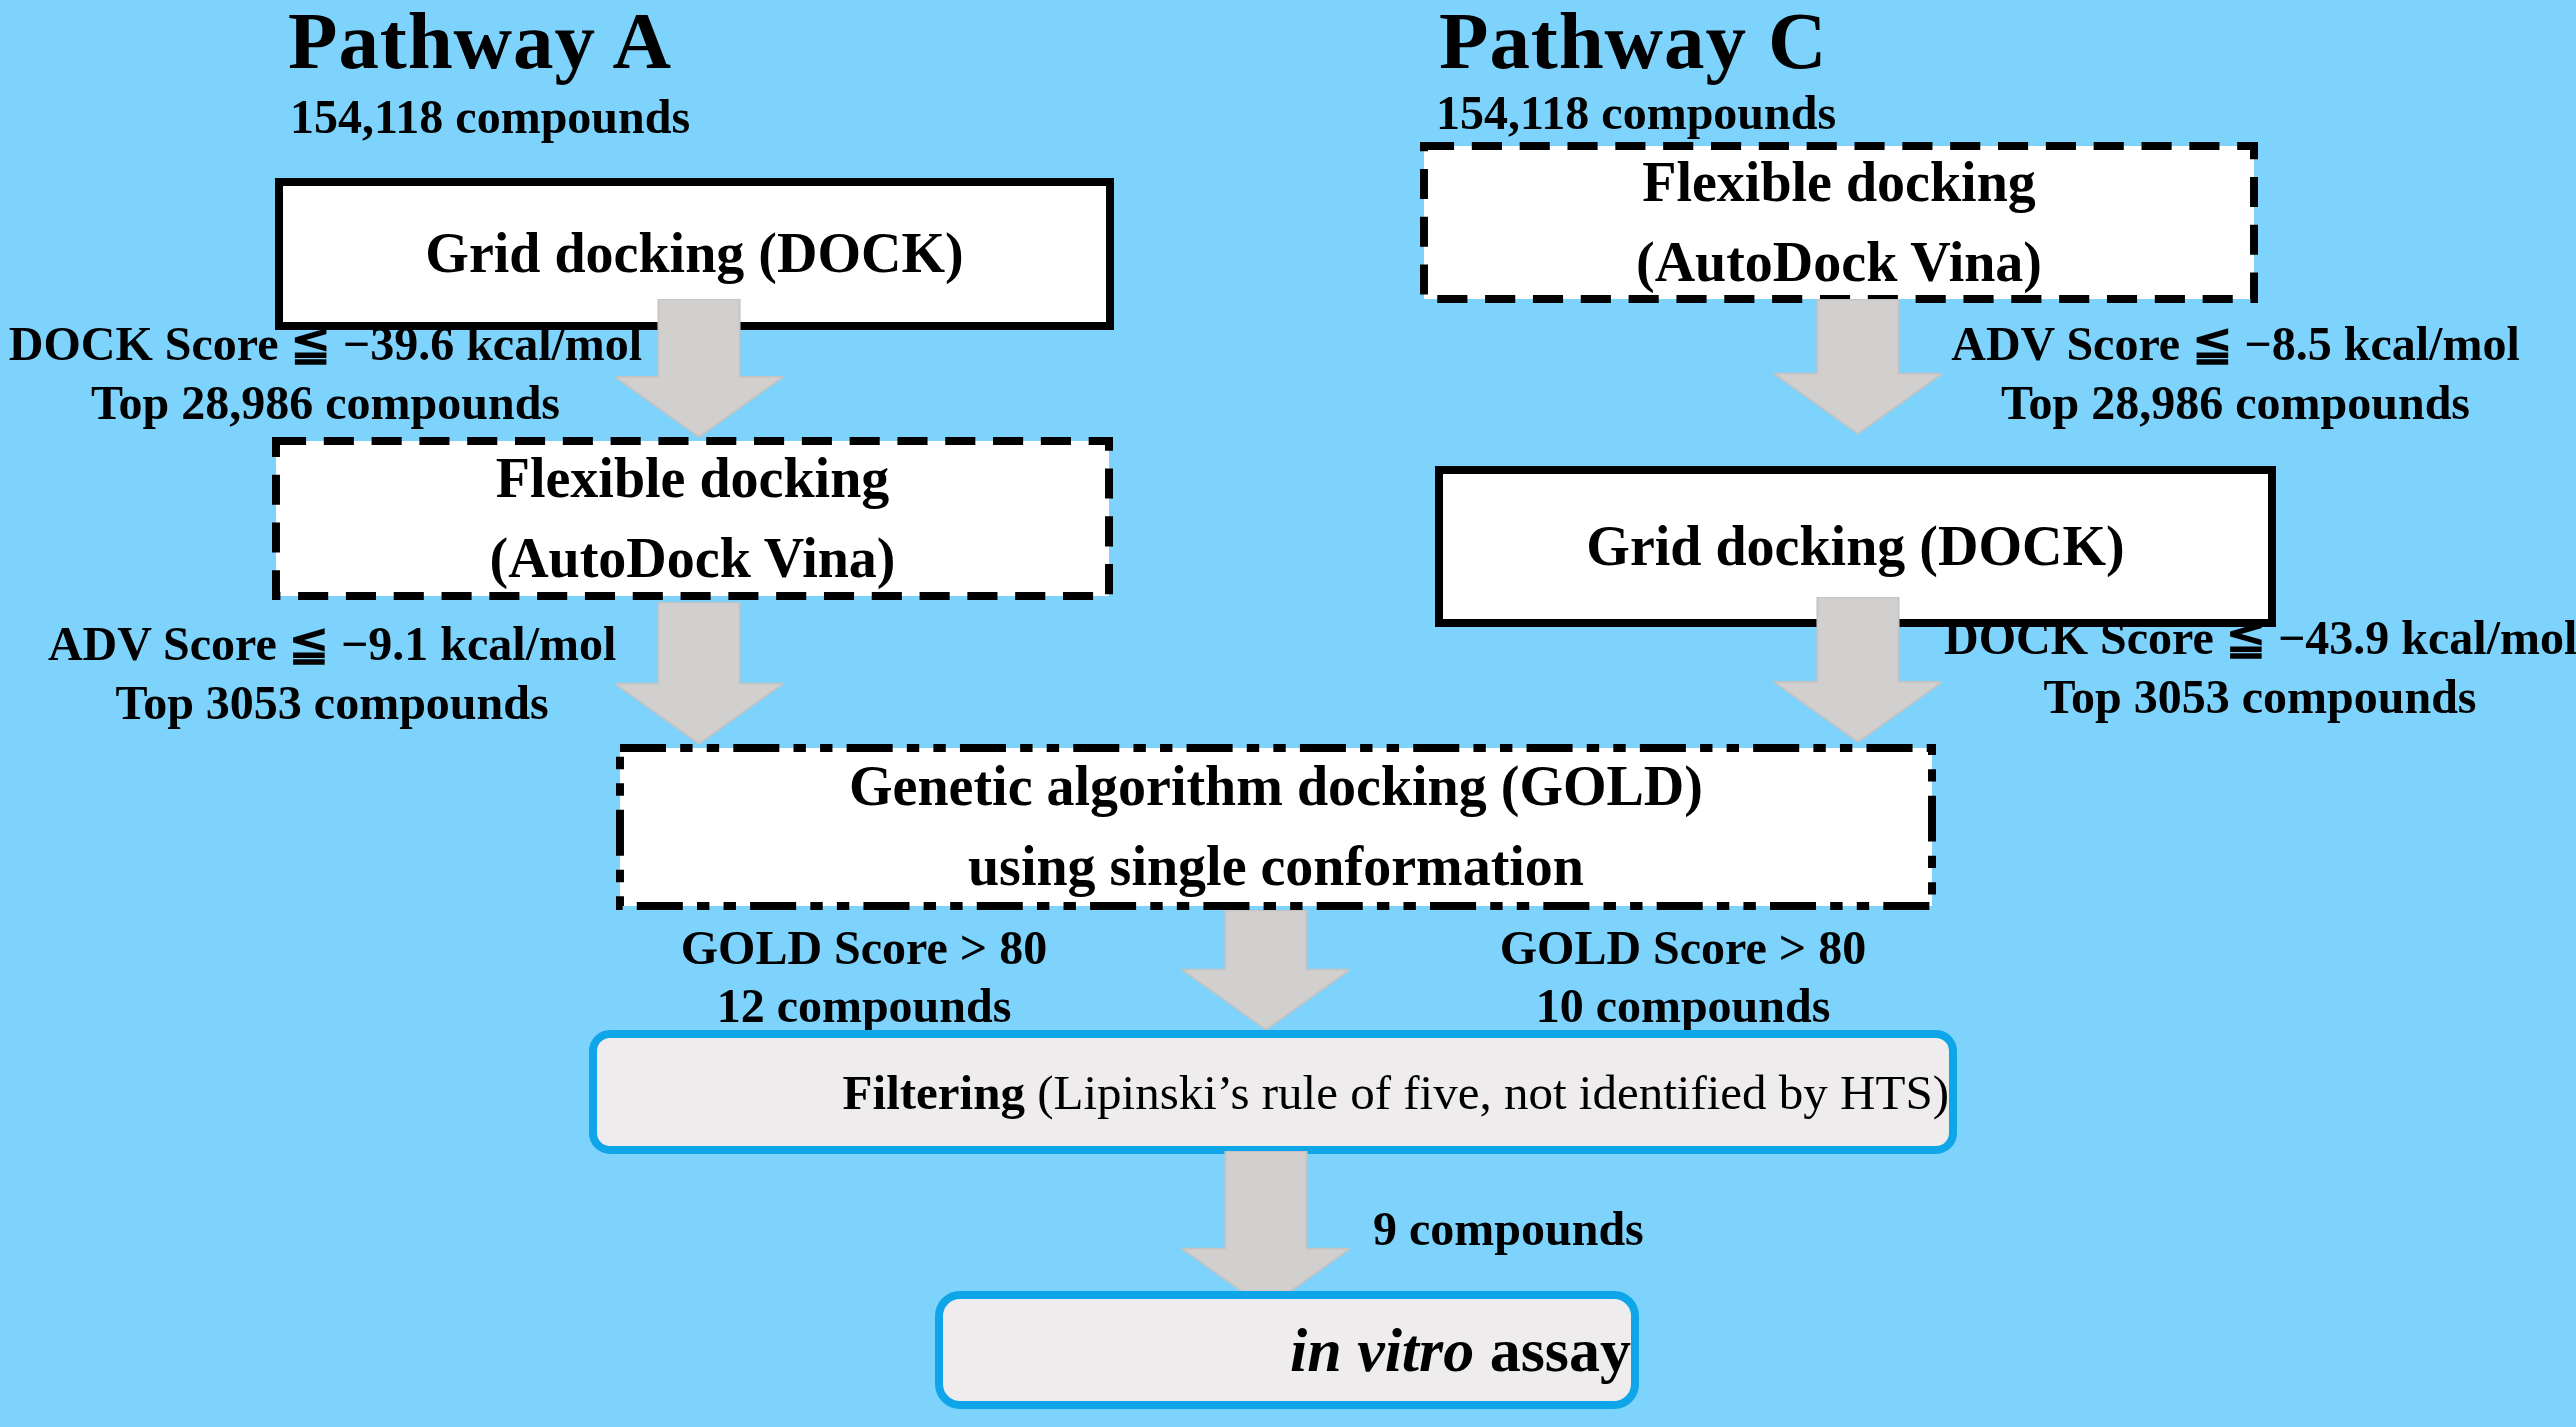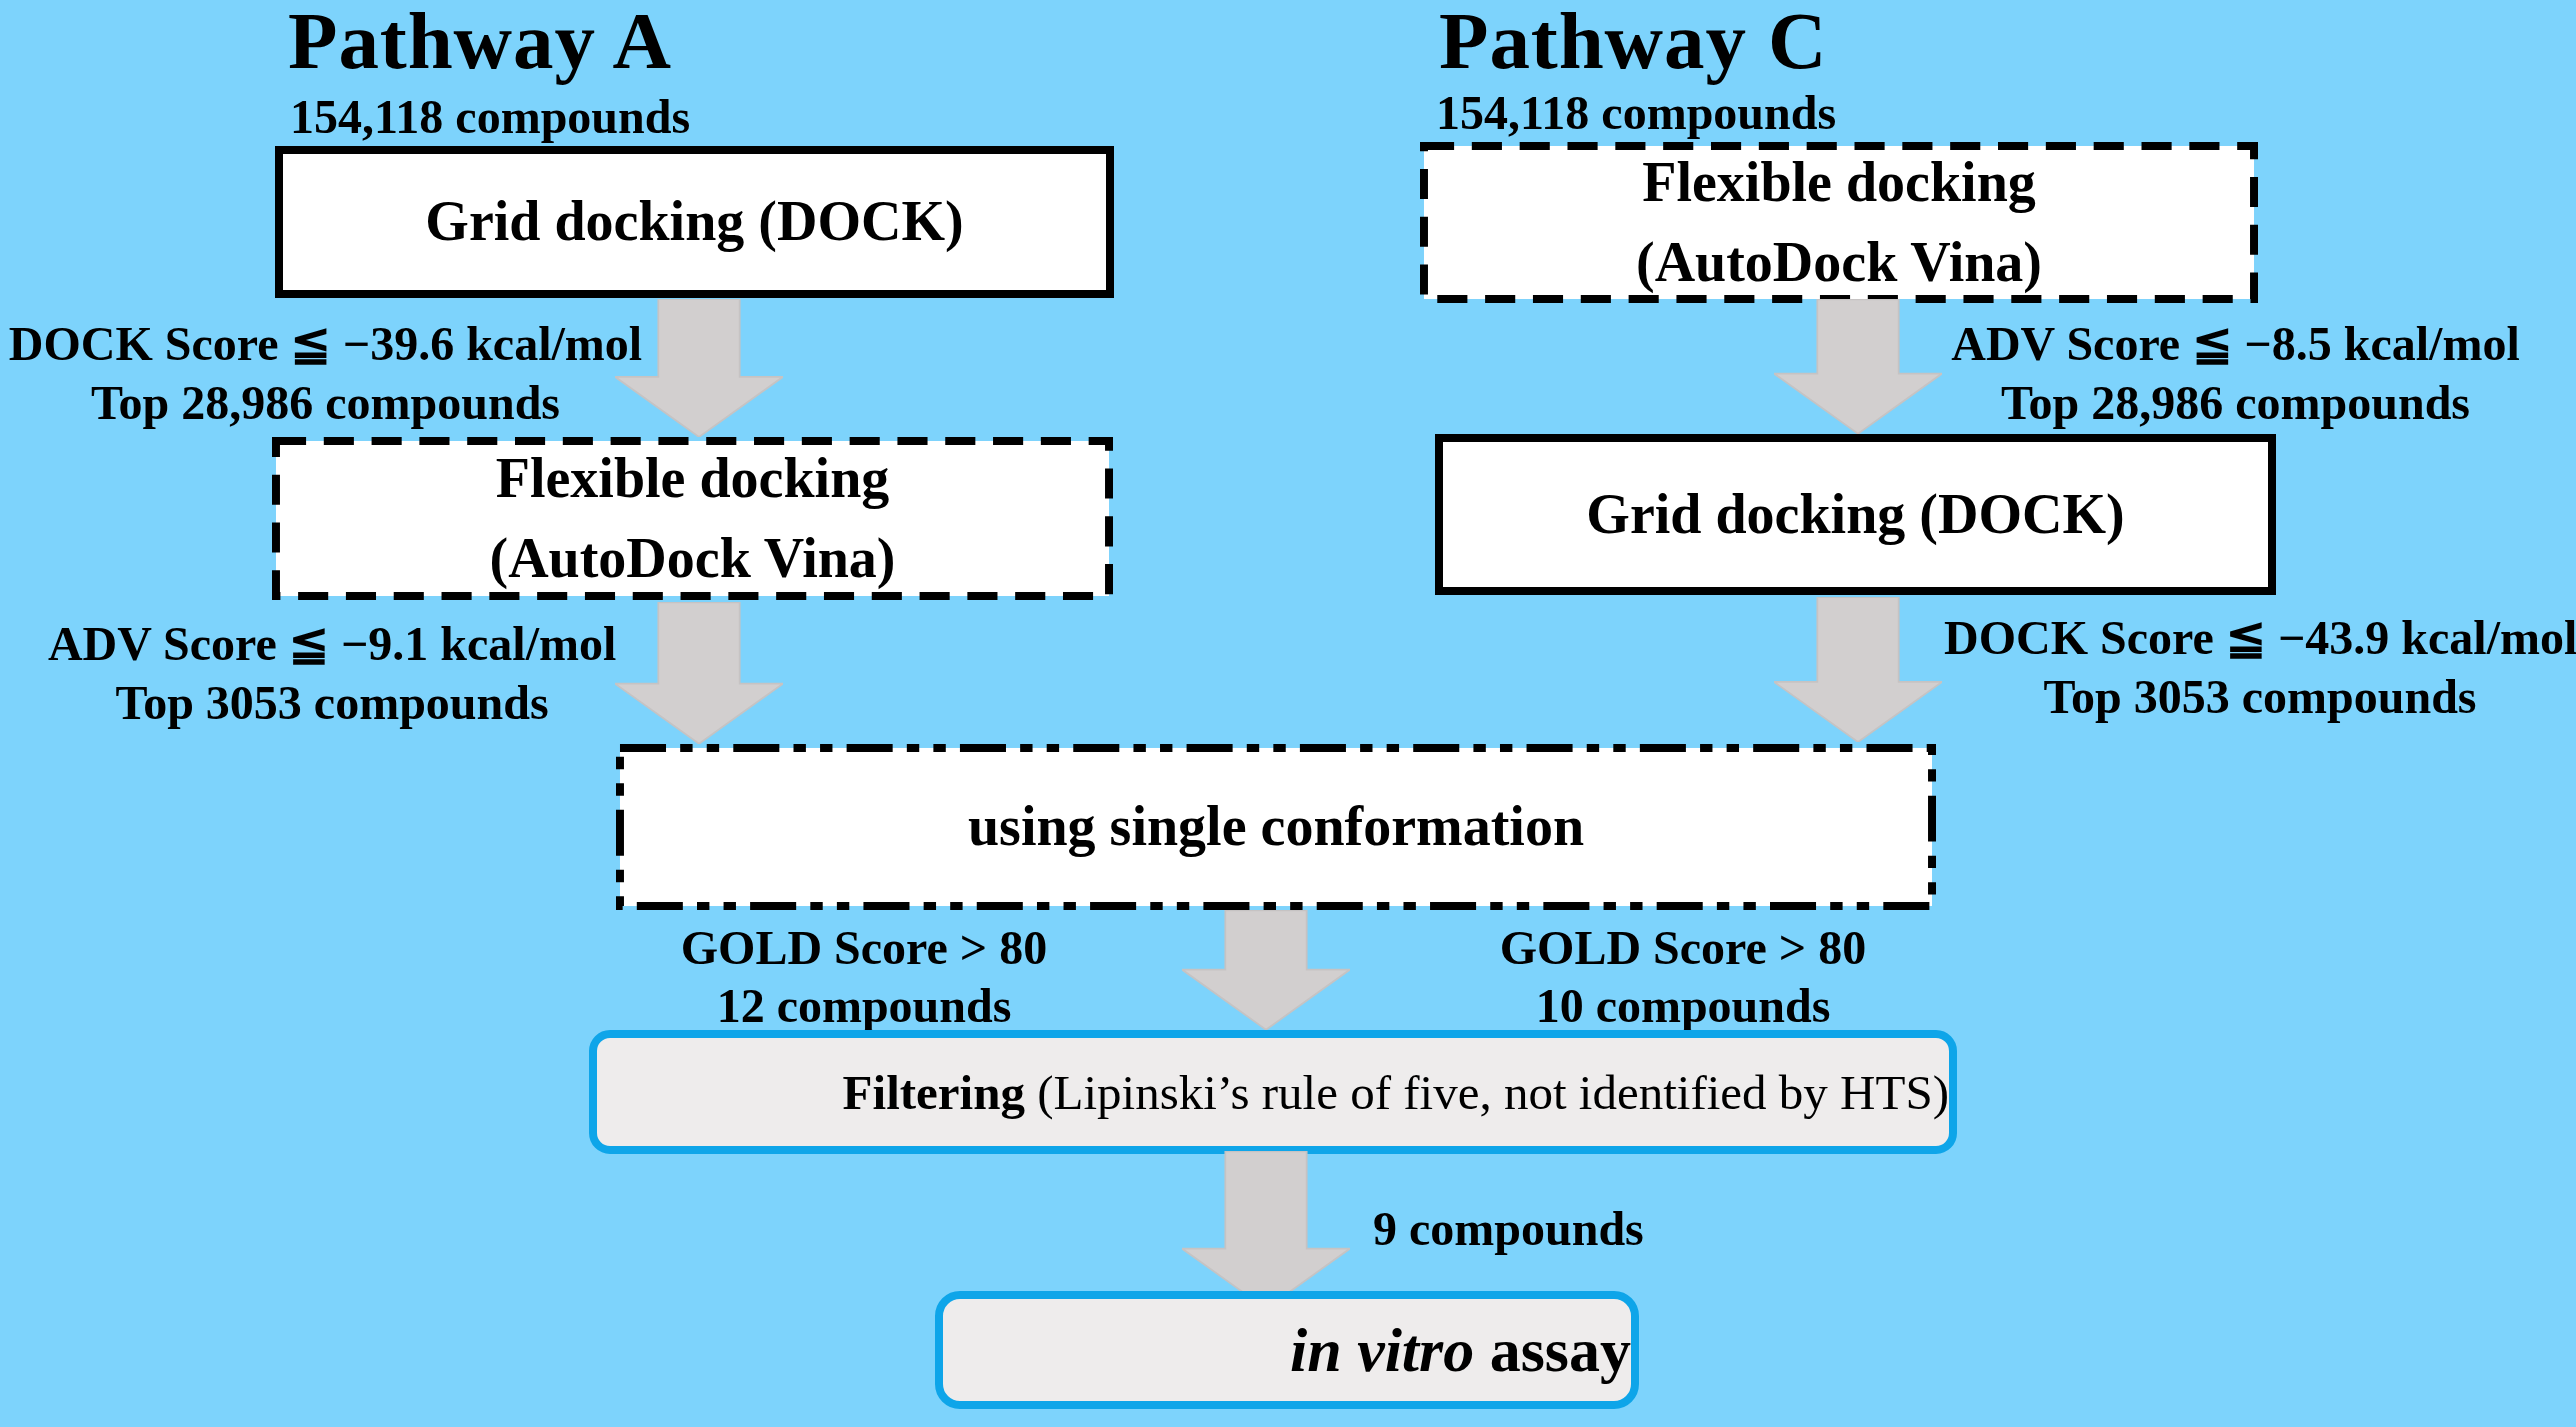--- a/index.html
+++ b/index.html
@@ -16,21 +16,21 @@
     font-size:81px;font-weight:bold;letter-spacing:0.9px;white-space:nowrap;
   }
   .count{
     font-size:48px;font-weight:bold;white-space:nowrap;
   }
   .procbox{
     display:flex;align-items:center;justify-content:center;
     text-align:center;box-sizing:border-box;
   }
   .procbox .lbl{font-size:56px;font-weight:bold;line-height:1.42;}
-  .solid{border:8px solid #000;background:#fff;}
+  .solid{border:8px solid #000;background:#fff;margin-top:32px;}
   .bordersvg{position:absolute;left:0;top:0;width:100%;height:100%;}
   .scoreblock{
     text-align:center;font-size:48px;font-weight:bold;line-height:1.22;
     white-space:nowrap;
   }
   .goldnote{
     text-align:center;font-size:48px;font-weight:bold;line-height:1.2;
     white-space:nowrap;
   }
   .roundbox{
@@ -119,20 +119,21 @@
   <div class="abs scoreblock" style="left:1944px;top:609px;width:632px;">
     <div>DOCK Score ≦ −43.9 kcal/mol</div>
     <div>Top 3053 compounds</div>
   </div>
 
   <div class="abs procbox" style="left:616px;top:744px;width:1320px;height:166px;">
     <svg class="bordersvg" viewBox="0 0 1491 188" preserveAspectRatio="none">
       <rect x="4.5" y="4.5" width="1482" height="179" fill="#ffffff" stroke="#000" stroke-width="9" stroke-dasharray="52 16 14 16 14 16"></rect>
     </svg>
     <div class="lbl" style="position:relative;">
+      <div>Genetic algorithm docking (GOLD)</div>
       <div>using single conformation</div>
     </div>
   </div>
 
   <svg class="abs arrow" style="left:1182px;top:910px;" width="168" height="120" viewBox="0 0 190 135">
     <polygon points="49,0 141,0 141,67 190,67 95,135 0,67 49,67"></polygon>
   </svg>
 
   <div class="abs goldnote" style="left:669px;top:919px;width:390px;">
     <div>GOLD Score &gt; 80</div>

